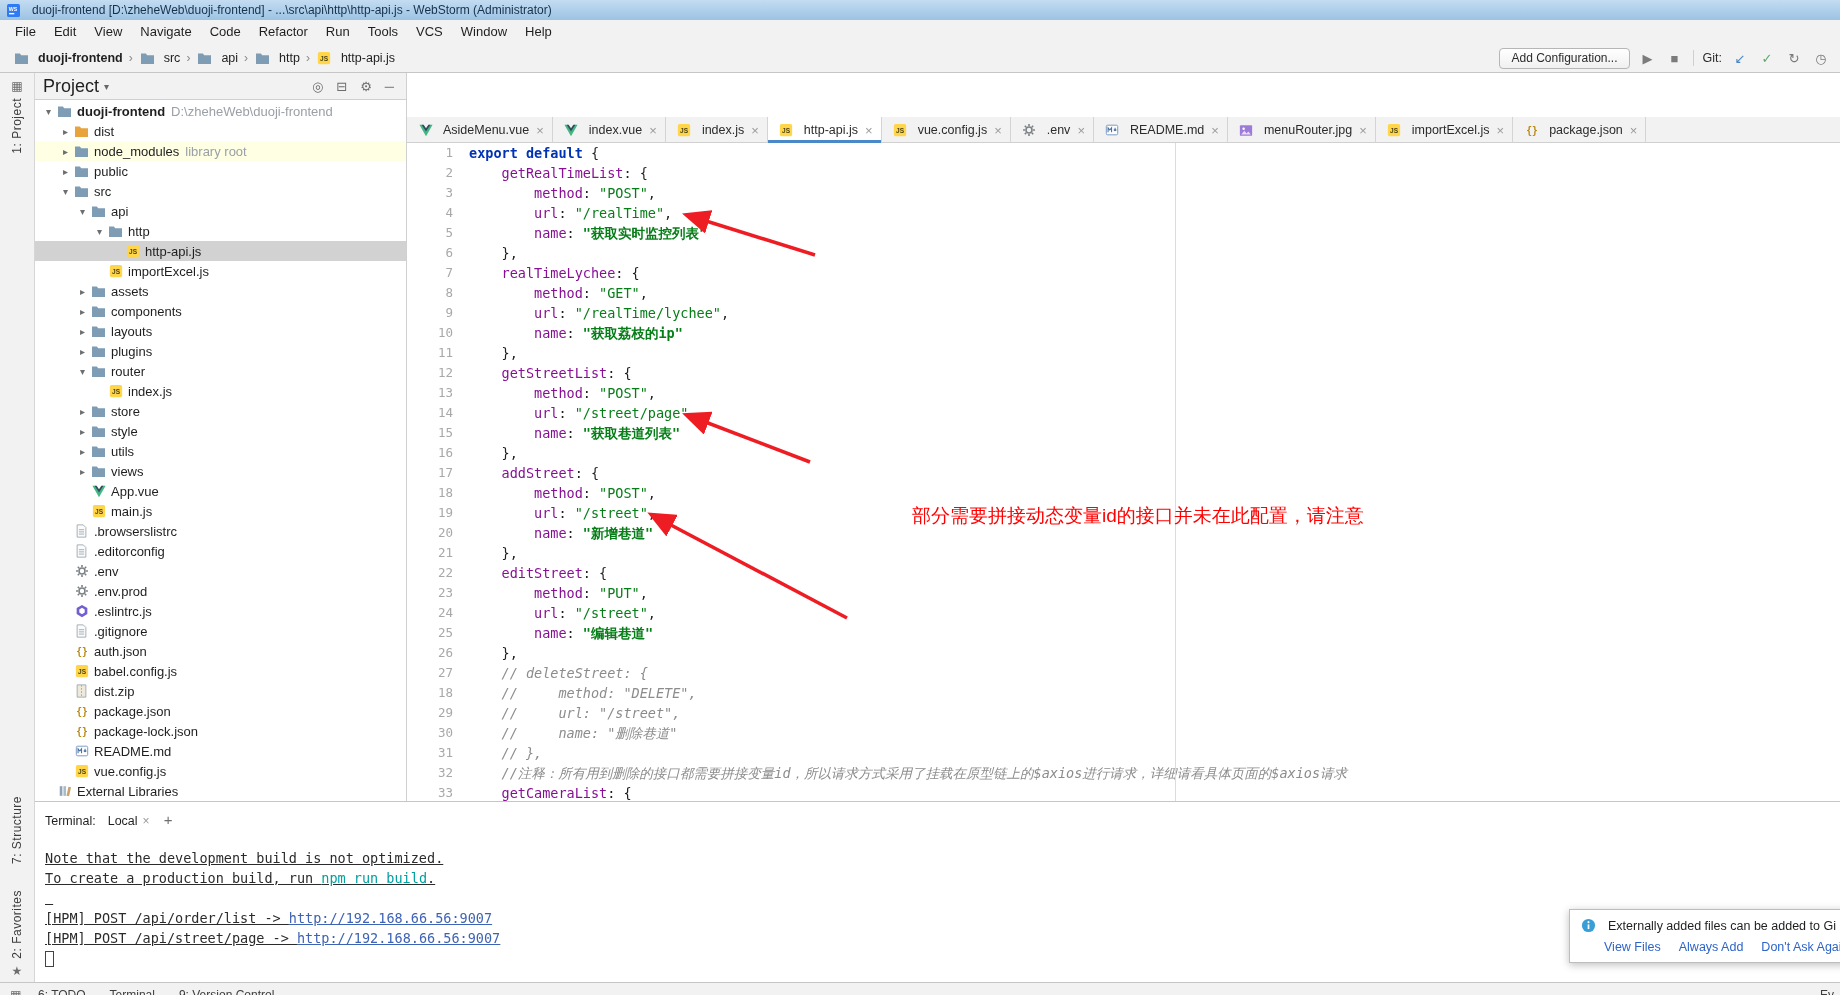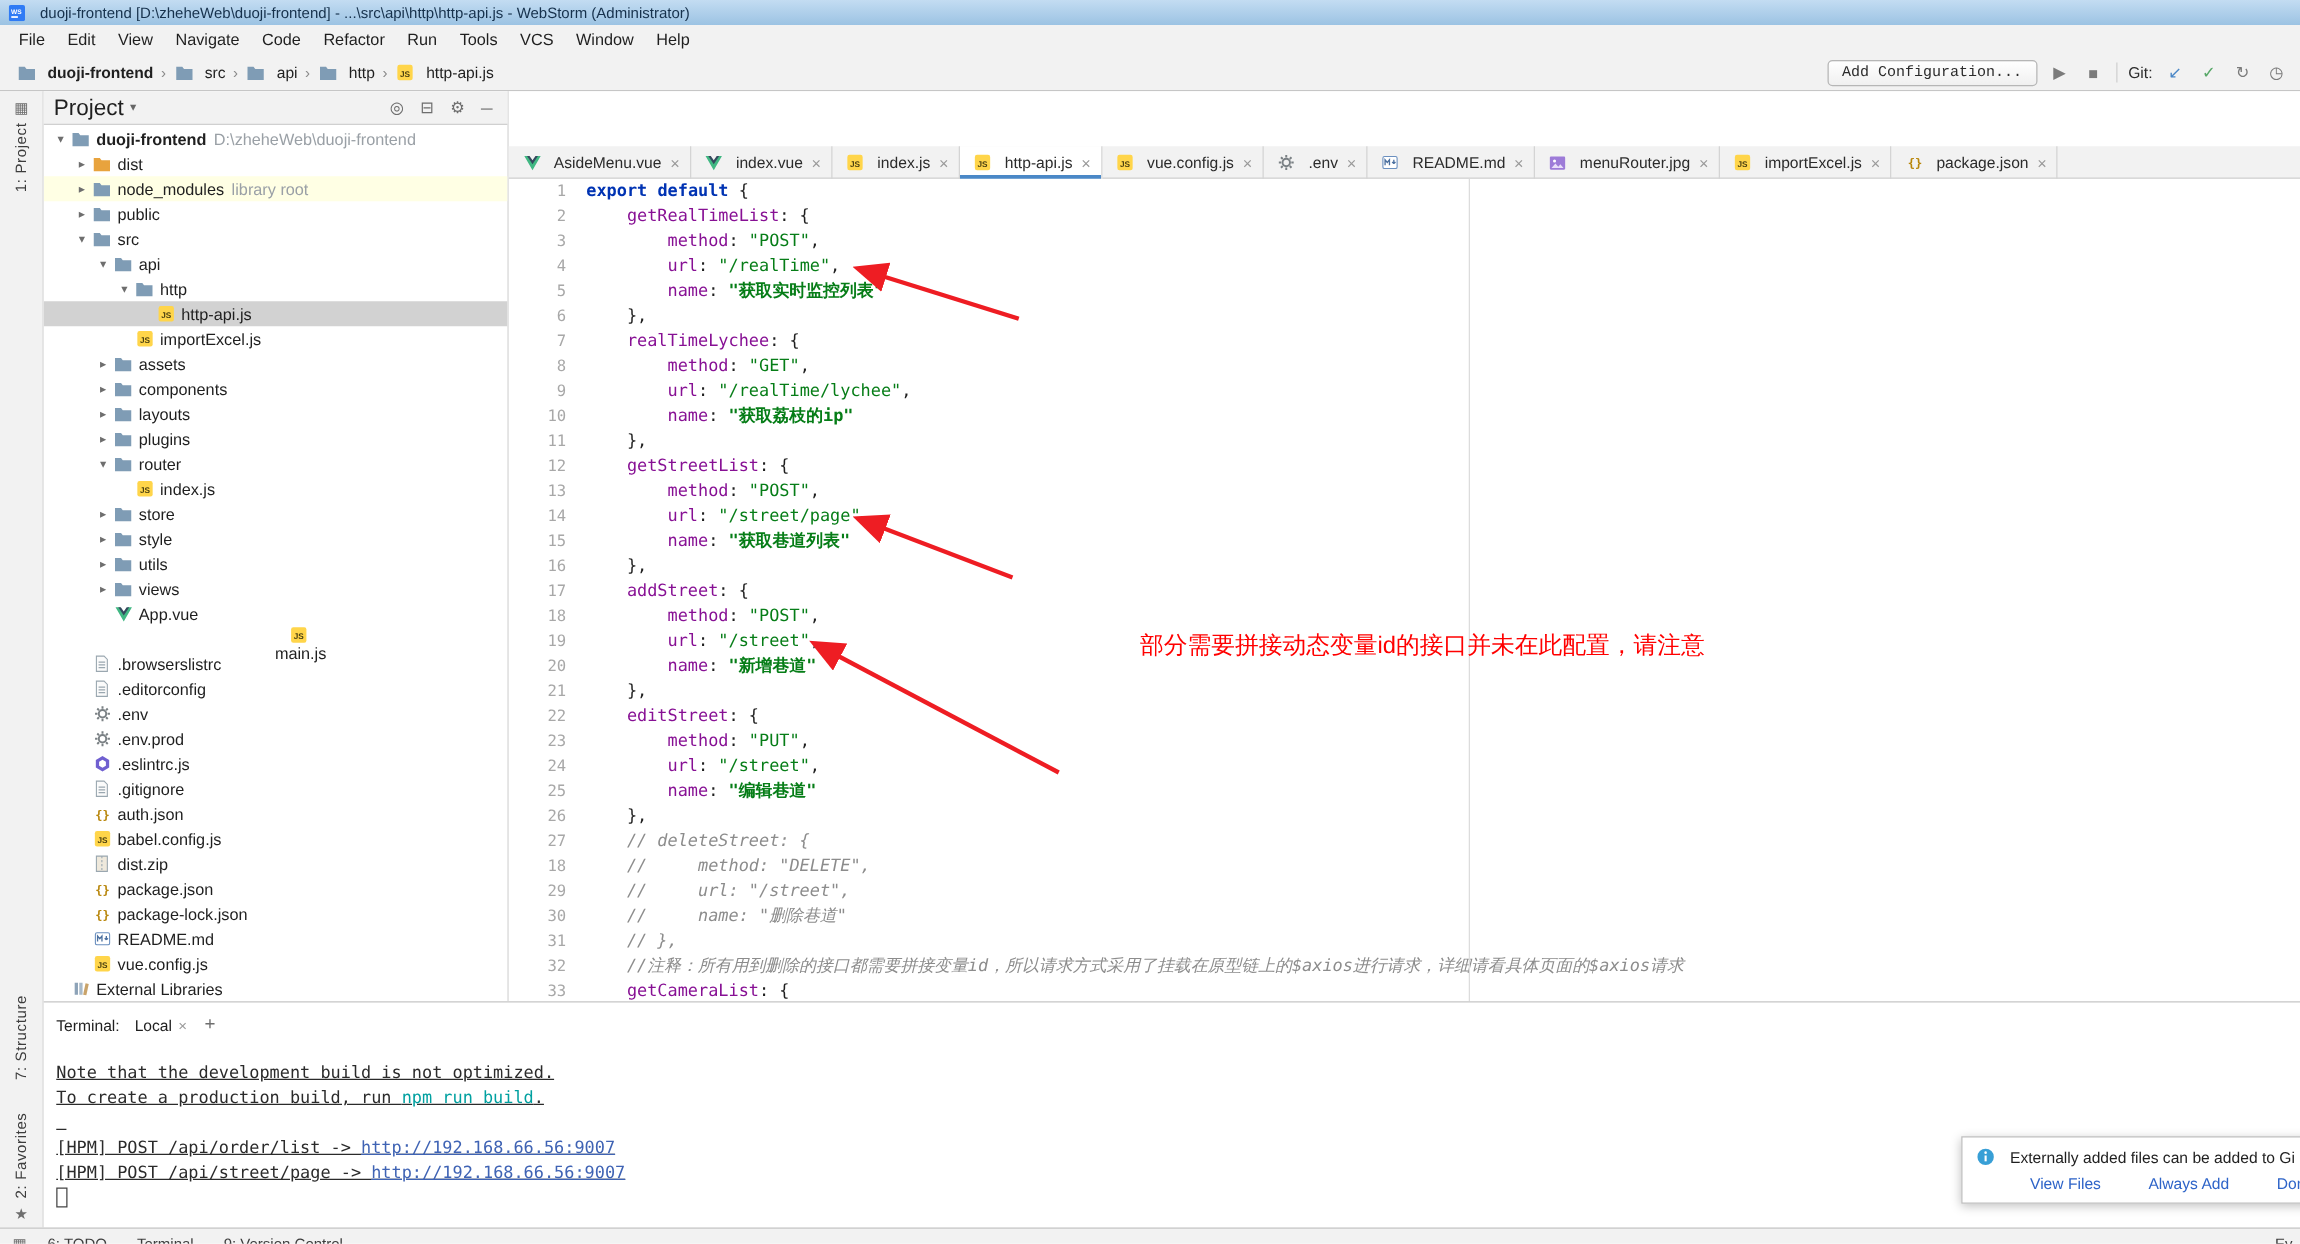--- a/index.html
+++ b/index.html
@@ -10,21 +10,21 @@
   
   .titlebar{position:absolute;top:0;left:0;width:100%;height:20px;background:linear-gradient(#c3dcf2,#9cc3e3);display:flex;align-items:center;gap:6px;padding-left:5px;font-size:12px;color:#16314c;}
   .menubar{position:absolute;top:20px;left:0;width:100%;height:24px;background:#f2f2f2;display:flex;align-items:center;padding-left:6px;}
   .menu-item{padding:0 9px;line-height:24px;font-size:13px;color:#1f1f1f;cursor:default;}
   .navbar{position:absolute;top:44px;left:0;width:100%;height:29px;background:#f2f2f2;border-bottom:1px solid #c6c6c6;display:flex;align-items:center;justify-content:space-between;padding:0 10px;}
   .breadcrumbs{display:flex;align-items:center;}
   .crumb{display:flex;align-items:center;gap:4px;padding:0 3px;font-size:12.5px;}
   .crumb.bold .crumb-label{font-weight:bold;}
   .crumb-sep{color:#8a8a8a;padding:0 3px;font-size:12px;}
   .nav-right{display:flex;align-items:center;gap:9px;}
-  .add-config-btn{height:21px;padding:0 11px;border:1px solid #b6b6b6;border-radius:4px;background:linear-gradient(#ffffff,#f0f0f0);font-size:12px;color:#2b2b2b;font-family:Liberation Mono, monospace;text-align:center;}
+  .add-config-btn{height:21px;padding:0 11px;border:1px solid #b6b6b6;border-radius:4px;background:linear-gradient(#ffffff,#f0f0f0);font-size:12px;color:#2b2b2b;font-family:Liberation Sans, sans-serif;text-align:center;}
   .nav-ico{font-size:13px;color:#7b7b7b;width:18px;text-align:center;}
   .nav-ico.blue{color:#4a87c7;} .nav-ico.green{color:#59a869;}
   .nav-divider{width:1px;height:16px;background:#cfcfcf;}
   .git-label{font-size:12.5px;color:#2b2b2b;}
 
   
   .stripe{position:absolute;top:73px;left:0;width:35px;height:909px;background:#f2f2f2;border-right:1px solid #d6d6d6;display:flex;flex-direction:column;justify-content:space-between;align-items:center;padding:6px 0 4px;}
   .stripe-tab{display:flex;flex-direction:column;align-items:center;gap:5px;color:#3c3c3c;}
   .stripe-text{writing-mode:vertical-rl;transform:rotate(180deg);font-size:12px;color:#3c3c3c;letter-spacing:.5px;}
   .stripe-icon{font-size:12px;color:#6e6e6e;}
@@ -75,21 +75,21 @@
   .term-plus{color:#6e6e6e;font-size:15px;margin-left:2px;}
   .term-out{padding:20px 0 0 10px;font-family:"DejaVu Sans Mono","Liberation Mono",monospace;font-size:13.5px;line-height:20px;color:#2b2b2b;text-decoration:underline;}
   .t-cmd{color:#00a0a0;}
   .t-link{color:#3f63b4;text-decoration:underline;}
   .t-cursor{display:inline-block;width:9px;height:16px;border:1px solid #444;vertical-align:middle;}
 
   
   .notification{position:absolute;top:909px;left:1569px;width:300px;background:#fff;border:1px solid #bdbdbd;box-shadow:0 2px 8px rgba(0,0,0,.25);padding:8px 10px;display:flex;flex-direction:column;gap:7px;}
   .notif-row{display:flex;align-items:center;gap:7px;font-size:12.5px;color:#1f1f1f;white-space:nowrap;}
   .notif-actions{display:flex;gap:18px;margin-left:24px;font-size:12.5px;color:#2e64c8;white-space:nowrap;}
-  .notif-action{cursor:default;margin-left:20px;}
+  .notif-action{cursor:default;}
 
   
   .statusbar{position:absolute;top:982px;left:0;width:100%;height:24px;background:#f2f2f2;border-top:1px solid #c6c6c6;display:flex;align-items:center;padding-left:10px;font-size:12px;color:#3c3c3c;}
   .status-ico{width:20px;color:#6e6e6e;}
   .status-items{display:flex;gap:24px;margin-left:8px;}
   .status-right{margin-left:auto;margin-right:6px;color:#3c3c3c;}
 </style>
 </head>
 <body>
 
@@ -387,21 +387,21 @@
         <div class="tree-row" style="padding-left: 40px;">
           <span class="chev"></span>
           <span class="icon">
             <svg width="14" height="13" viewBox="0 0 16 14">
               <path d="M.5.5h3.6L8 6 11.9.5h3.6L8 13.5z" fill="#41B883"></path>
               <path d="M3 .5h2.3L8 4.4 10.7.5H13L8 8z" fill="#35495E"></path>
             </svg>
           </span>
           <span class="tree-label">App.vue</span>
         </div>
-        <div class="tree-row" style="padding-left: 40px; flex-direction: column;">
+        <div class="tree-row" style="padding-left: 40px;">
           <span class="chev"></span>
           <span class="icon">
             <svg width="14" height="14" viewBox="0 0 16 16">
               <rect x="1" y="1" width="14" height="14" rx="2" fill="#ffd54a"></rect>
               <text x="8" y="11.8" text-anchor="middle" font-family="Liberation Sans,sans-serif" font-size="7.5" font-weight="bold" fill="#4a3f10">JS</text>
             </svg>
           </span>
           <span class="tree-label">main.js</span>
         </div>
         <div class="tree-row" style="padding-left: 23px;">

